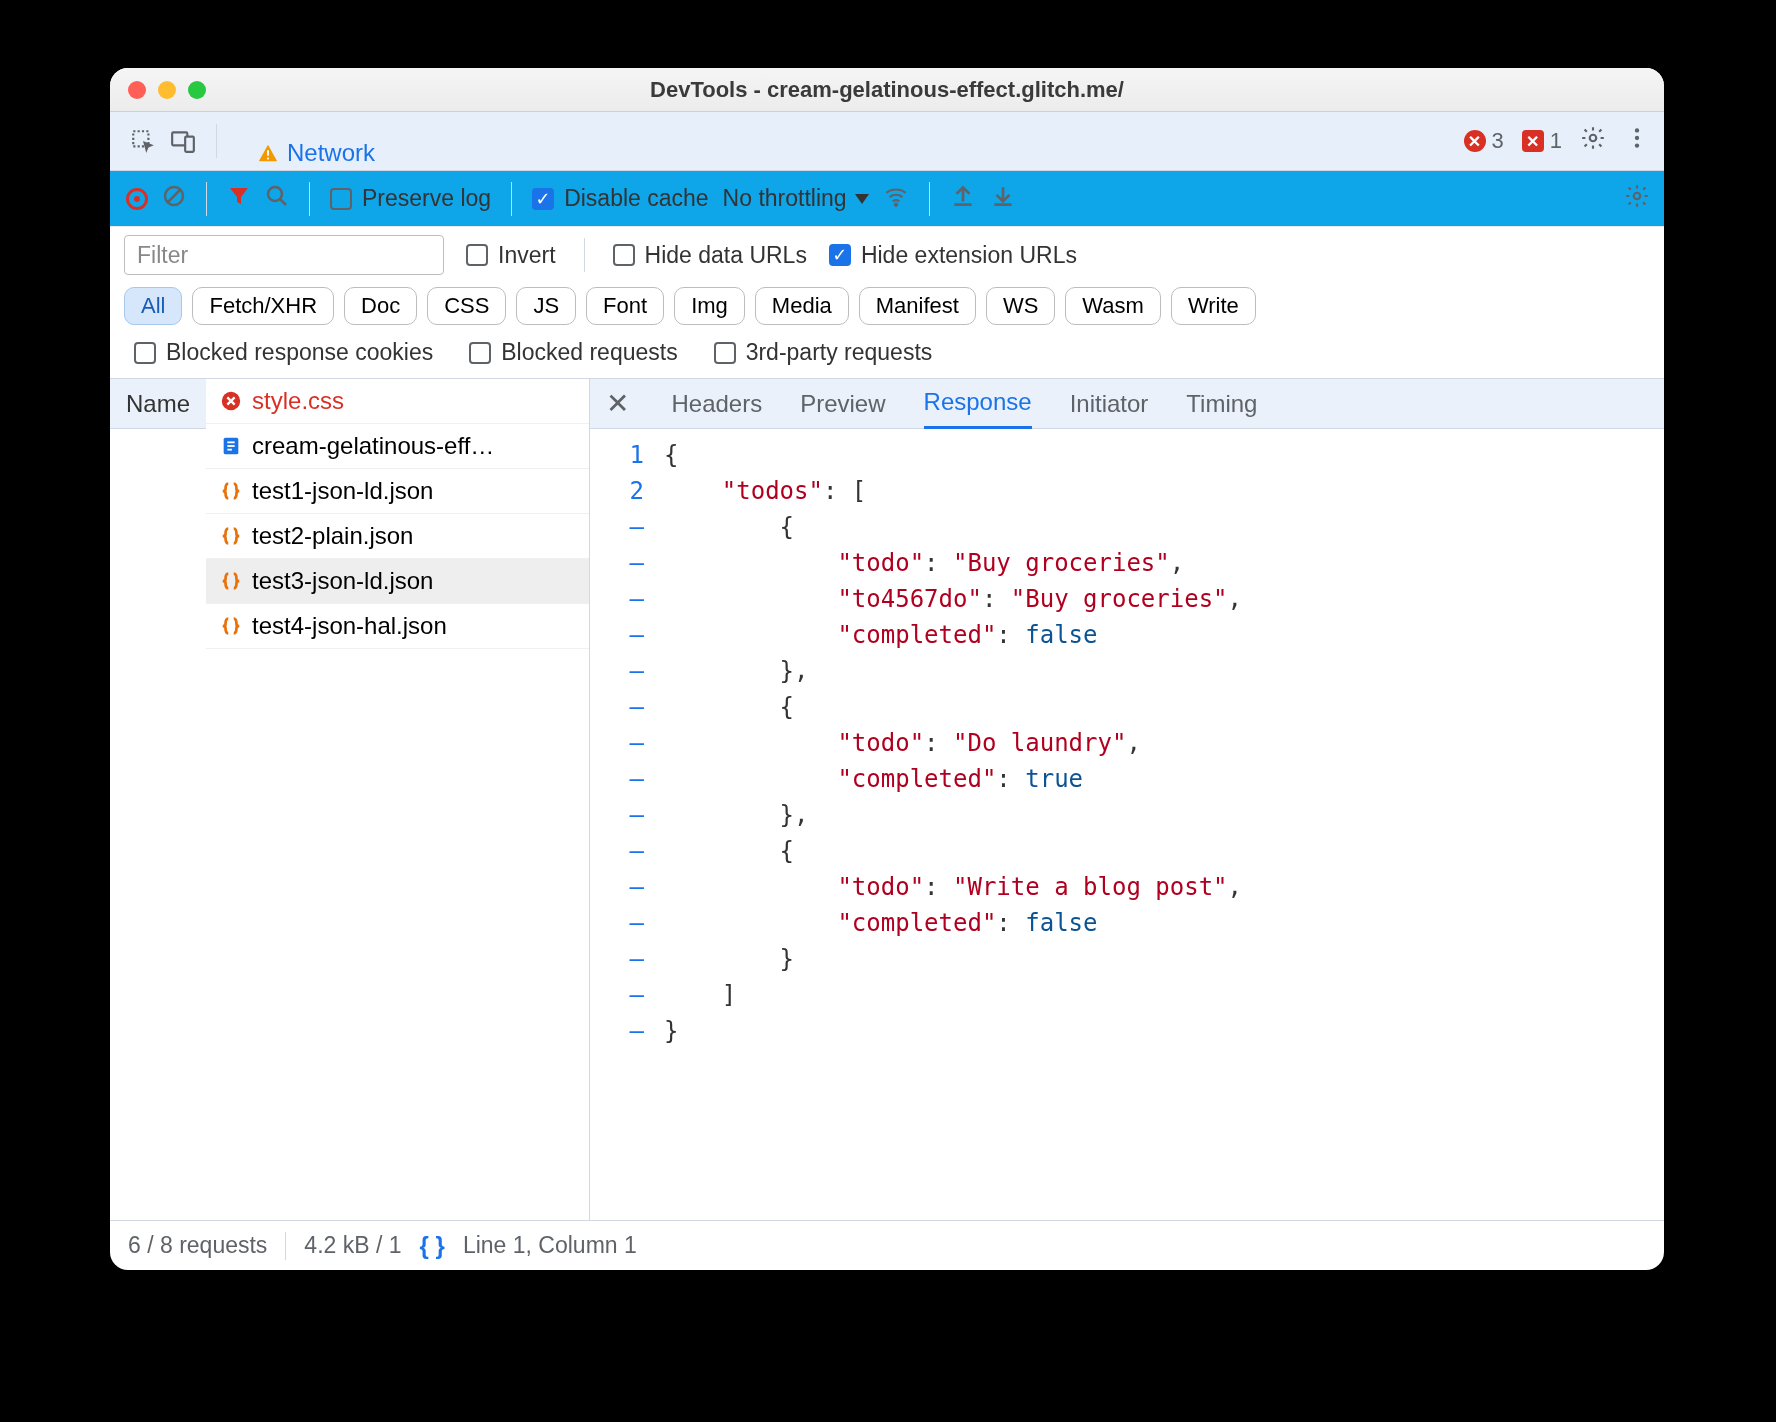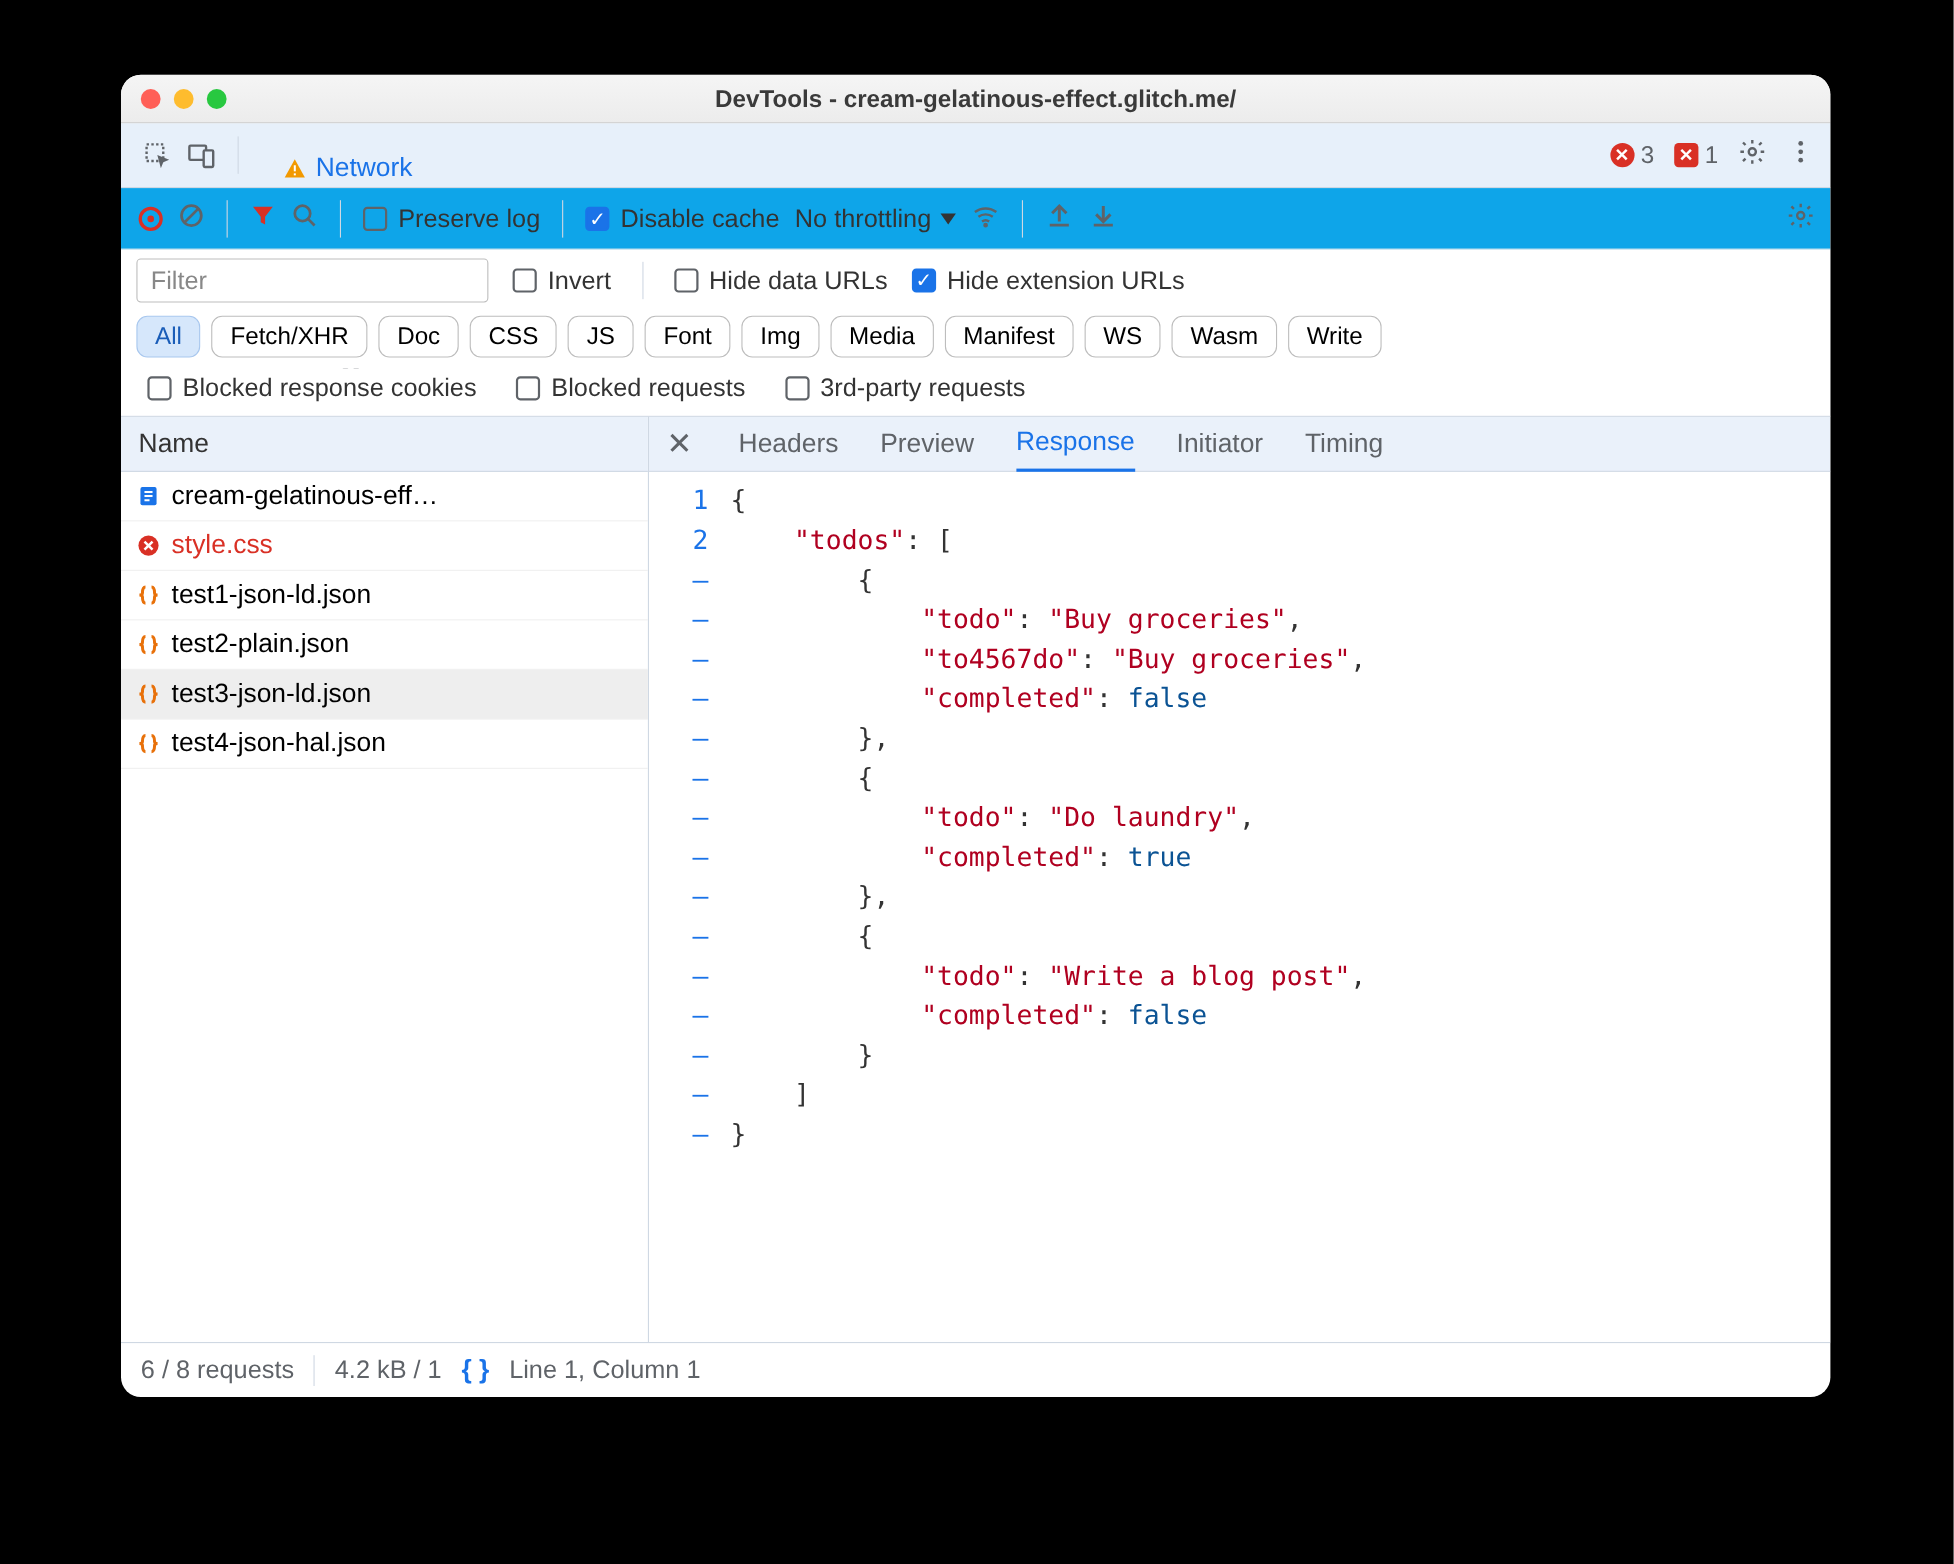--- a/index.html
+++ b/index.html
@@ -77,21 +77,21 @@
   .filterrow{background:#fff;padding:8px 14px 6px;display:flex;align-items:center;gap:22px;font-size:23px;color:#333;flex-wrap:wrap;}
   .filterbox{width:320px;height:40px;border:1px solid #bdbdbd;border-radius:4px;padding:0 12px;color:#888;display:flex;align-items:center;}
   
   .chiprow{background:#fff;padding:6px 14px 10px;display:flex;gap:10px;font-size:22px;}
   .chip{border:1px solid #bdbdbd;border-radius:10px;padding:5px 16px;cursor:pointer;}
   .chip.active{background:#d6e7fb;border-color:#a8c7ee;color:#1a5db8;}
   
   .checkrow{background:#fff;padding:4px 24px 12px;display:flex;gap:36px;font-size:23px;color:#333;border-bottom:1px solid #cfd8e3;}
   
   .mainsplit{flex:1;display:flex;min-height:0;}
-  .left{width:480px;border-right:1px solid #cfd8e3;display:flex;flex-direction:column;}
+  .left{width:480px;border-right:1px solid #cfd8e3;display:flex;flex-direction:row;}
   .colhdr{height:50px;background:#eaf1fa;border-bottom:1px solid #cfd8e3;display:flex;align-items:center;padding:0 16px;font-size:24px;color:#333;}
   .reqlist{flex:1;overflow:auto;}
   .req{display:flex;align-items:center;gap:10px;padding:8px 14px;font-size:24px;border-bottom:1px solid #f0f0f0;cursor:pointer;white-space:nowrap;overflow:hidden;text-overflow:ellipsis;}
   .req.sel{background:#eeeeee;}
   .req .ricon{width:22px;height:22px;flex-shrink:0;}
   .req.err{color:#d93025;}
   .right{flex:1;display:flex;flex-direction:column;min-width:0;}
   .dtabs{height:50px;background:#eaf1fa;border-bottom:1px solid #cfd8e3;display:flex;align-items:center;gap:38px;padding:0 16px;font-size:24px;color:#5f6368;}
   .dtab{cursor:pointer;height:50px;display:flex;align-items:center;}
   .dtab.active{color:#1a73e8;border-bottom:3px solid #1a73e8;}
@@ -294,35 +294,35 @@
         <span class="chk"></span>
         <span>3rd-party requests</span>
       </label>
   </div>
 
   <div class="mainsplit">
 
     <div class="left">
       <div class="colhdr">Name</div>
       <div class="reqlist">
+        <div class="req err">
+          <svg class="ricon" viewBox="0 0 24 24">
+              <circle cx="12" cy="12" r="10" fill="#d93025"></circle>
+              <path d="M8 8l8 8M16 8l-8 8" stroke="#fff" stroke-width="2.5"></path>
+            </svg>
+          <span>style.css</span>
+        </div>
         <div class="req">
           <svg class="ricon" viewBox="0 0 24 24">
               <rect x="4" y="3" width="16" height="18" rx="2" fill="#1a73e8"></rect>
               <line x1="8" y1="8" x2="16" y2="8" stroke="#fff" stroke-width="2"></line>
               <line x1="8" y1="12" x2="16" y2="12" stroke="#fff" stroke-width="2"></line>
               <line x1="8" y1="16" x2="13" y2="16" stroke="#fff" stroke-width="2"></line>
             </svg>
           <span>cream-gelatinous-eff…</span>
-        </div>
-        <div class="req err">
-          <svg class="ricon" viewBox="0 0 24 24">
-              <circle cx="12" cy="12" r="10" fill="#d93025"></circle>
-              <path d="M8 8l8 8M16 8l-8 8" stroke="#fff" stroke-width="2.5"></path>
-            </svg>
-          <span>style.css</span>
         </div>
         <div class="req">
           <svg class="ricon" viewBox="0 0 24 24" fill="none" stroke="#e8710a" stroke-width="3">
               <path d="M9 4C6 4 6 8 6 10s-3 2-3 2 3 0 3 2 0 6 3 6"></path>
               <path d="M15 4c3 0 3 4 3 6s3 2 3 2-3 0-3 2 0 6-3 6"></path>
             </svg>
           <span>test1-json-ld.json</span>
         </div>
         <div class="req">
           <svg class="ricon" viewBox="0 0 24 24" fill="none" stroke="#e8710a" stroke-width="3">

